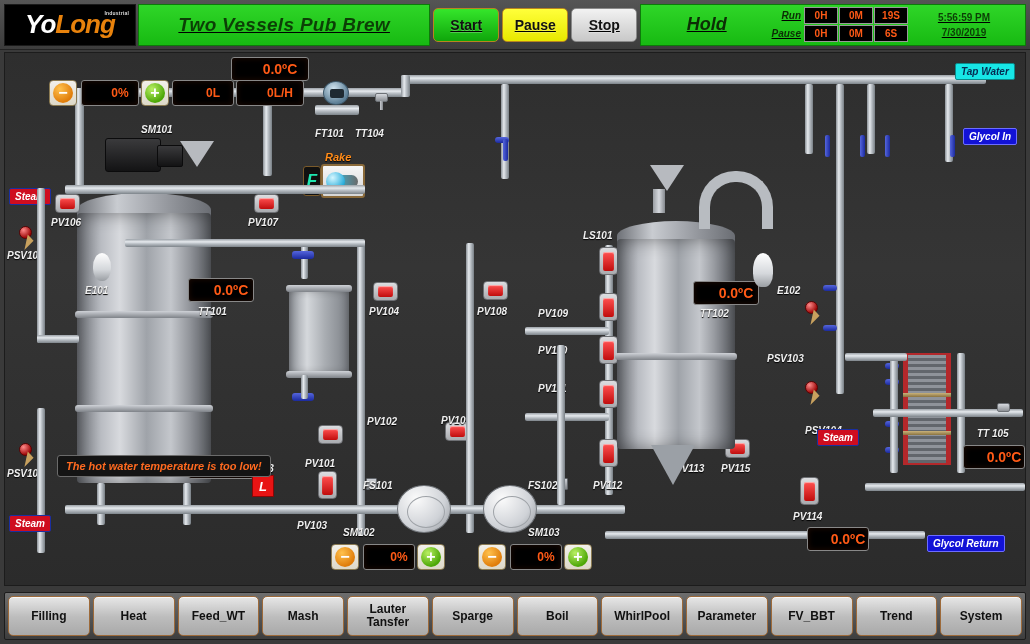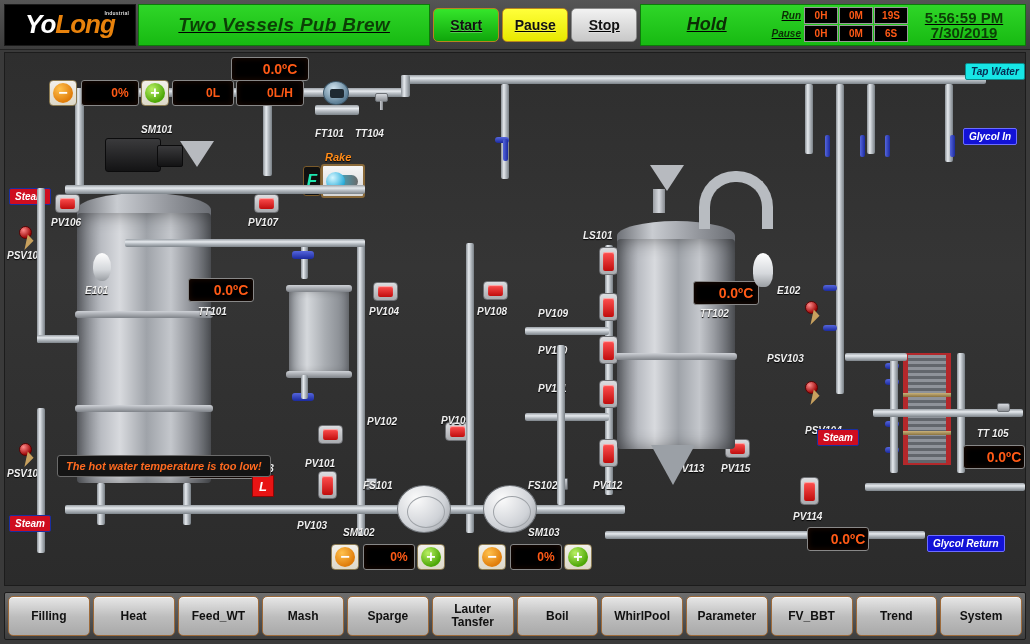--- a/index.html
+++ b/index.html
@@ -68,21 +68,21 @@
     color:#0c2e05; text-align:right; padding-right:3px;
   }
   .timer-cell {
     width:34px; height:17px; background:#000; border:1px solid #999;
     color:#ff5a16; font-size:10px; font-weight:bold;
     display:flex; align-items:center; justify-content:center;
     margin-right:1px;
   }
   .clock-block {
     width:110px; text-align:center; color:#0c3f06;
-    font-size:15px; font-weight:bold; line-height:15px;
+    font-size:10px; font-weight:bold; line-height:15px;
   }
 
   
   .canvas {
     position:absolute; left:4px; top:52px; width:1022px; height:534px;
     background:linear-gradient(#2e2e2e 0%, #353535 40%, #2b2b2b 100%);
     border:1px solid #1c1c1c; overflow:hidden;
   }
 
   
@@ -165,21 +165,21 @@
   .orb.minus { background:radial-gradient(circle at 35% 30%,#ffc14d,#e07d0a 70%); }
   .orb.plus  { background:radial-gradient(circle at 35% 30%,#b9ef63,#4da707 70%); }
 
   
   .chip {
     position:absolute; font-size:10px; font-weight:bold; font-style:italic;
     padding:2px 5px; border-radius:2px; white-space:nowrap;
     border:1px solid rgba(255,255,255,.4);
   }
   .chip.steam  { background:#cf0d1f; color:#fff; border-color:#1a2fa0;}
-  .chip.tap    { background:#17e6e6; color:#062a50; border-color:#0b8a8a;margin-left:10px;}
+  .chip.tap    { background:#17e6e6; color:#062a50; border-color:#0b8a8a;}
   .chip.glycol { background:#1212d6; color:#fff; border-color:#6d6dff;}
 
   
   .alarm {
     position:absolute; background:#141414; border:1px solid #6b6b6b;
     border-radius:3px; color:#ff6a20; font-size:11px;
     font-weight:bold; font-style:italic;
     padding:4px 8px; white-space:nowrap;
   }
 
@@ -611,23 +611,23 @@
     <div class="pipe" style="left:860px; top:430px; width:160px; height:8px;"></div>
     <div class="pipe" style="left:840px; top:300px; width:62px; height:8px;"></div>
 
   </div>
 
   <div class="tabbar">
     <div class="tab">Filling</div>
     <div class="tab">Heat</div>
     <div class="tab">Feed_WT</div>
     <div class="tab">Mash</div>
-    <div class="tab">Sparge</div>
     <div class="tab" style="white-space:pre-line;">Lauter
 Tansfer</div>
+    <div class="tab">Sparge</div>
     <div class="tab">Boil</div>
     <div class="tab">WhirlPool</div>
     <div class="tab">Parameter</div>
     <div class="tab">FV_BBT</div>
     <div class="tab">Trend</div>
     <div class="tab">System</div>
   </div>
 
 </div>
 

